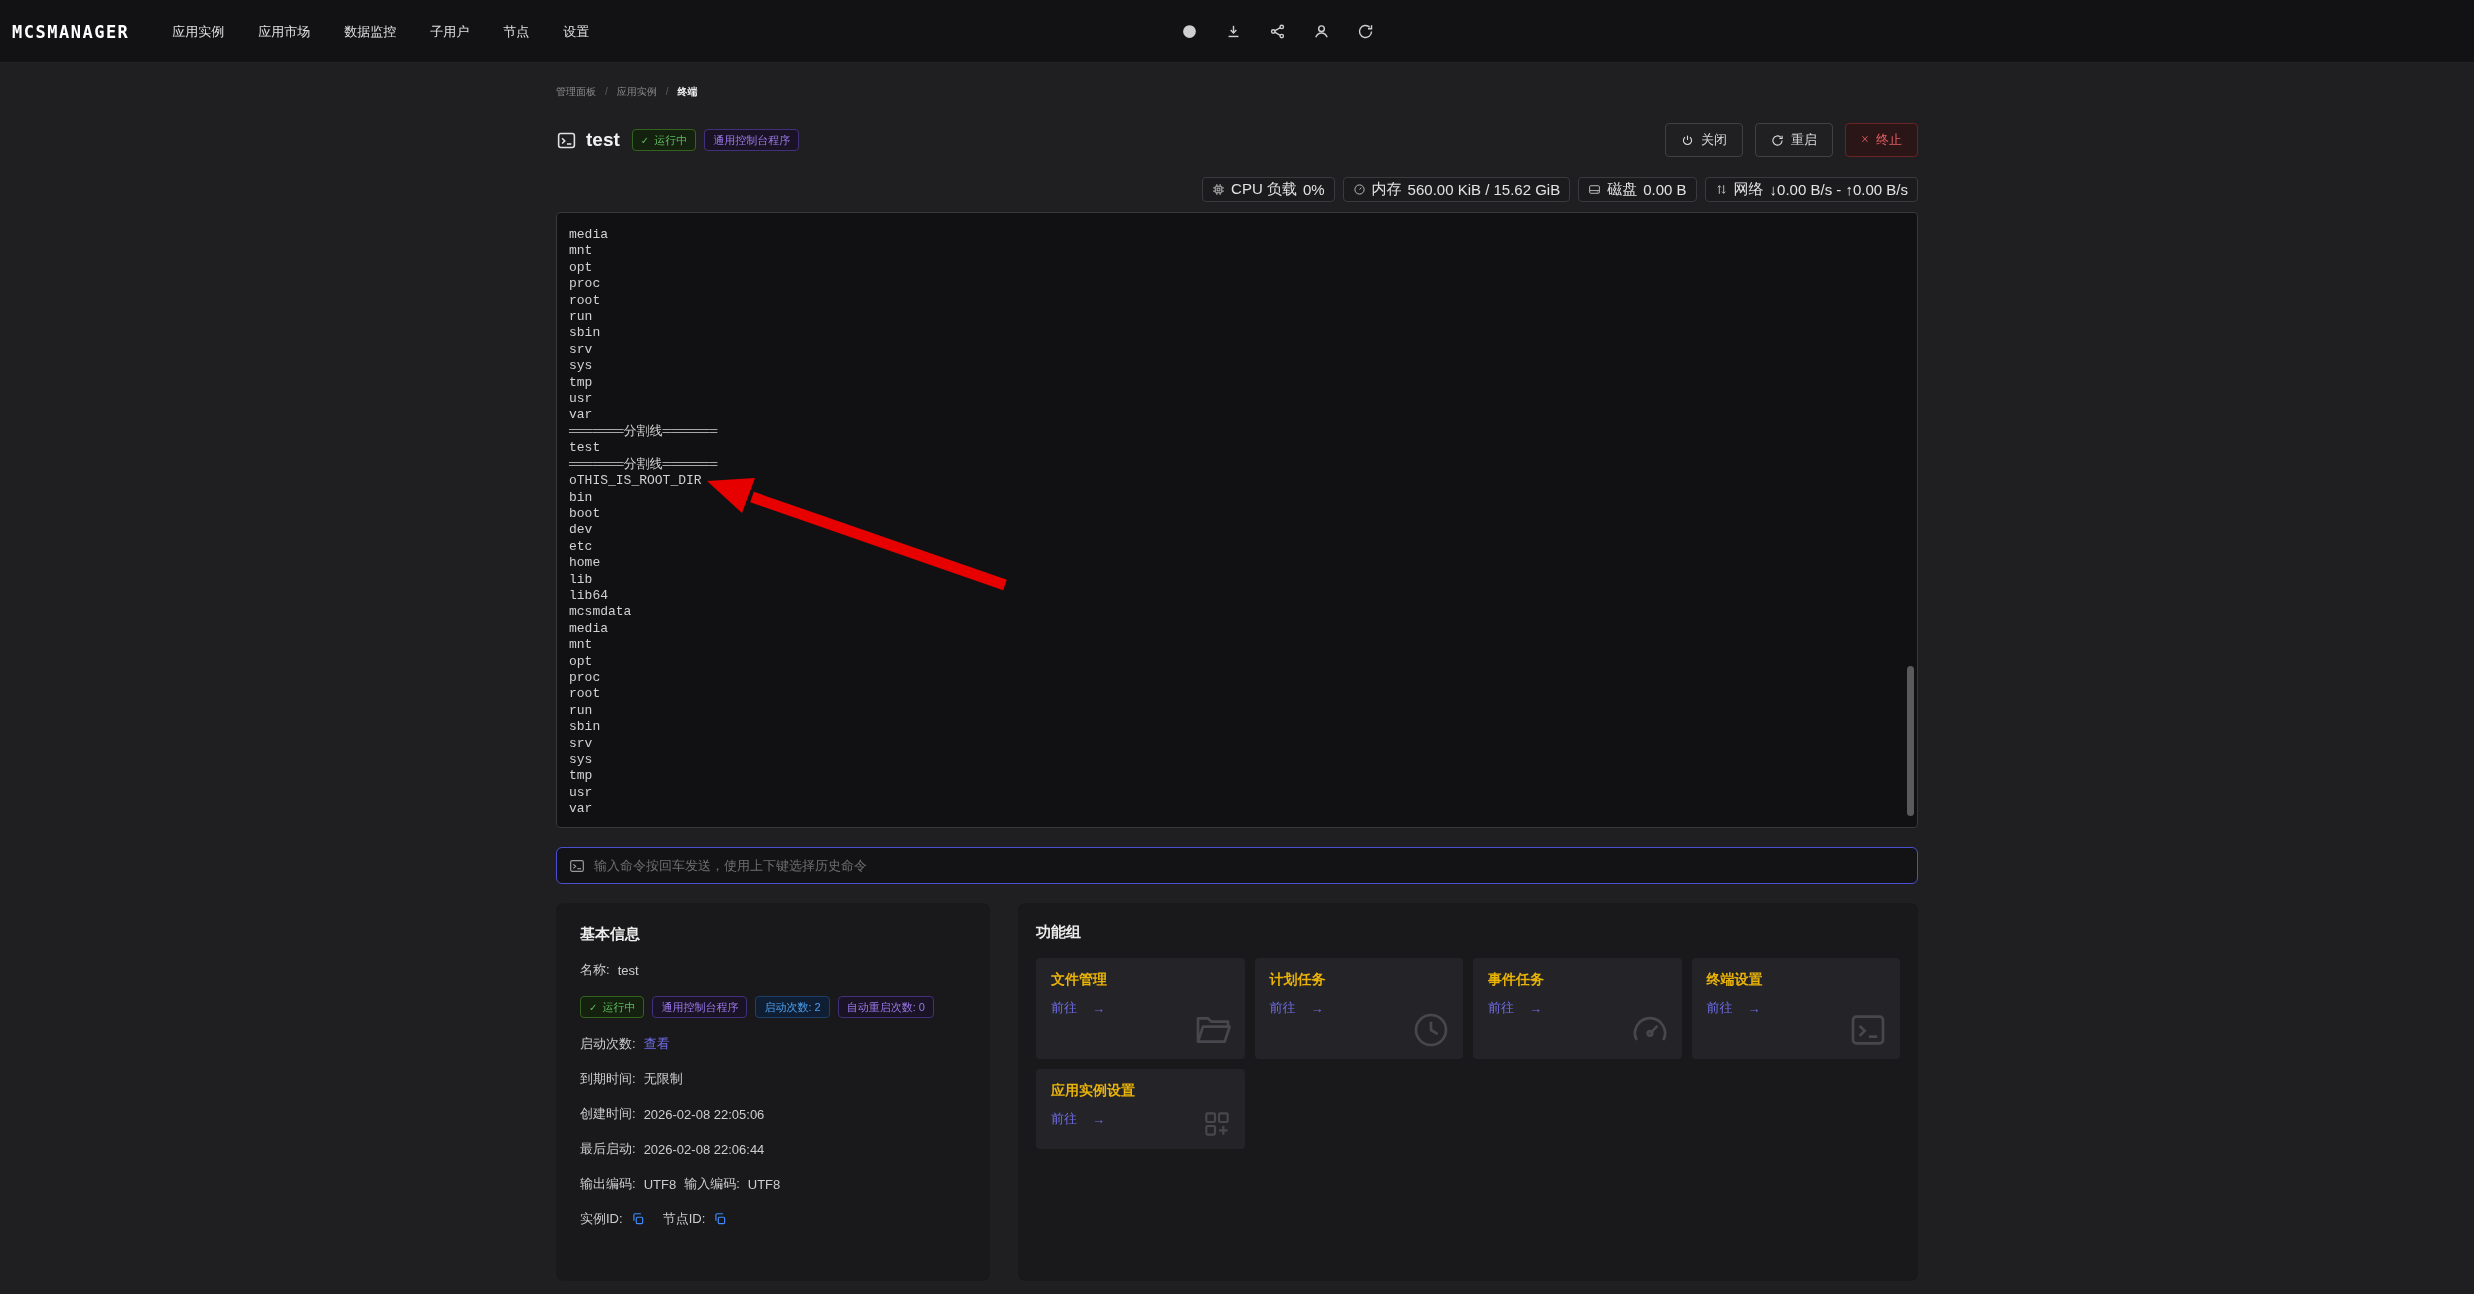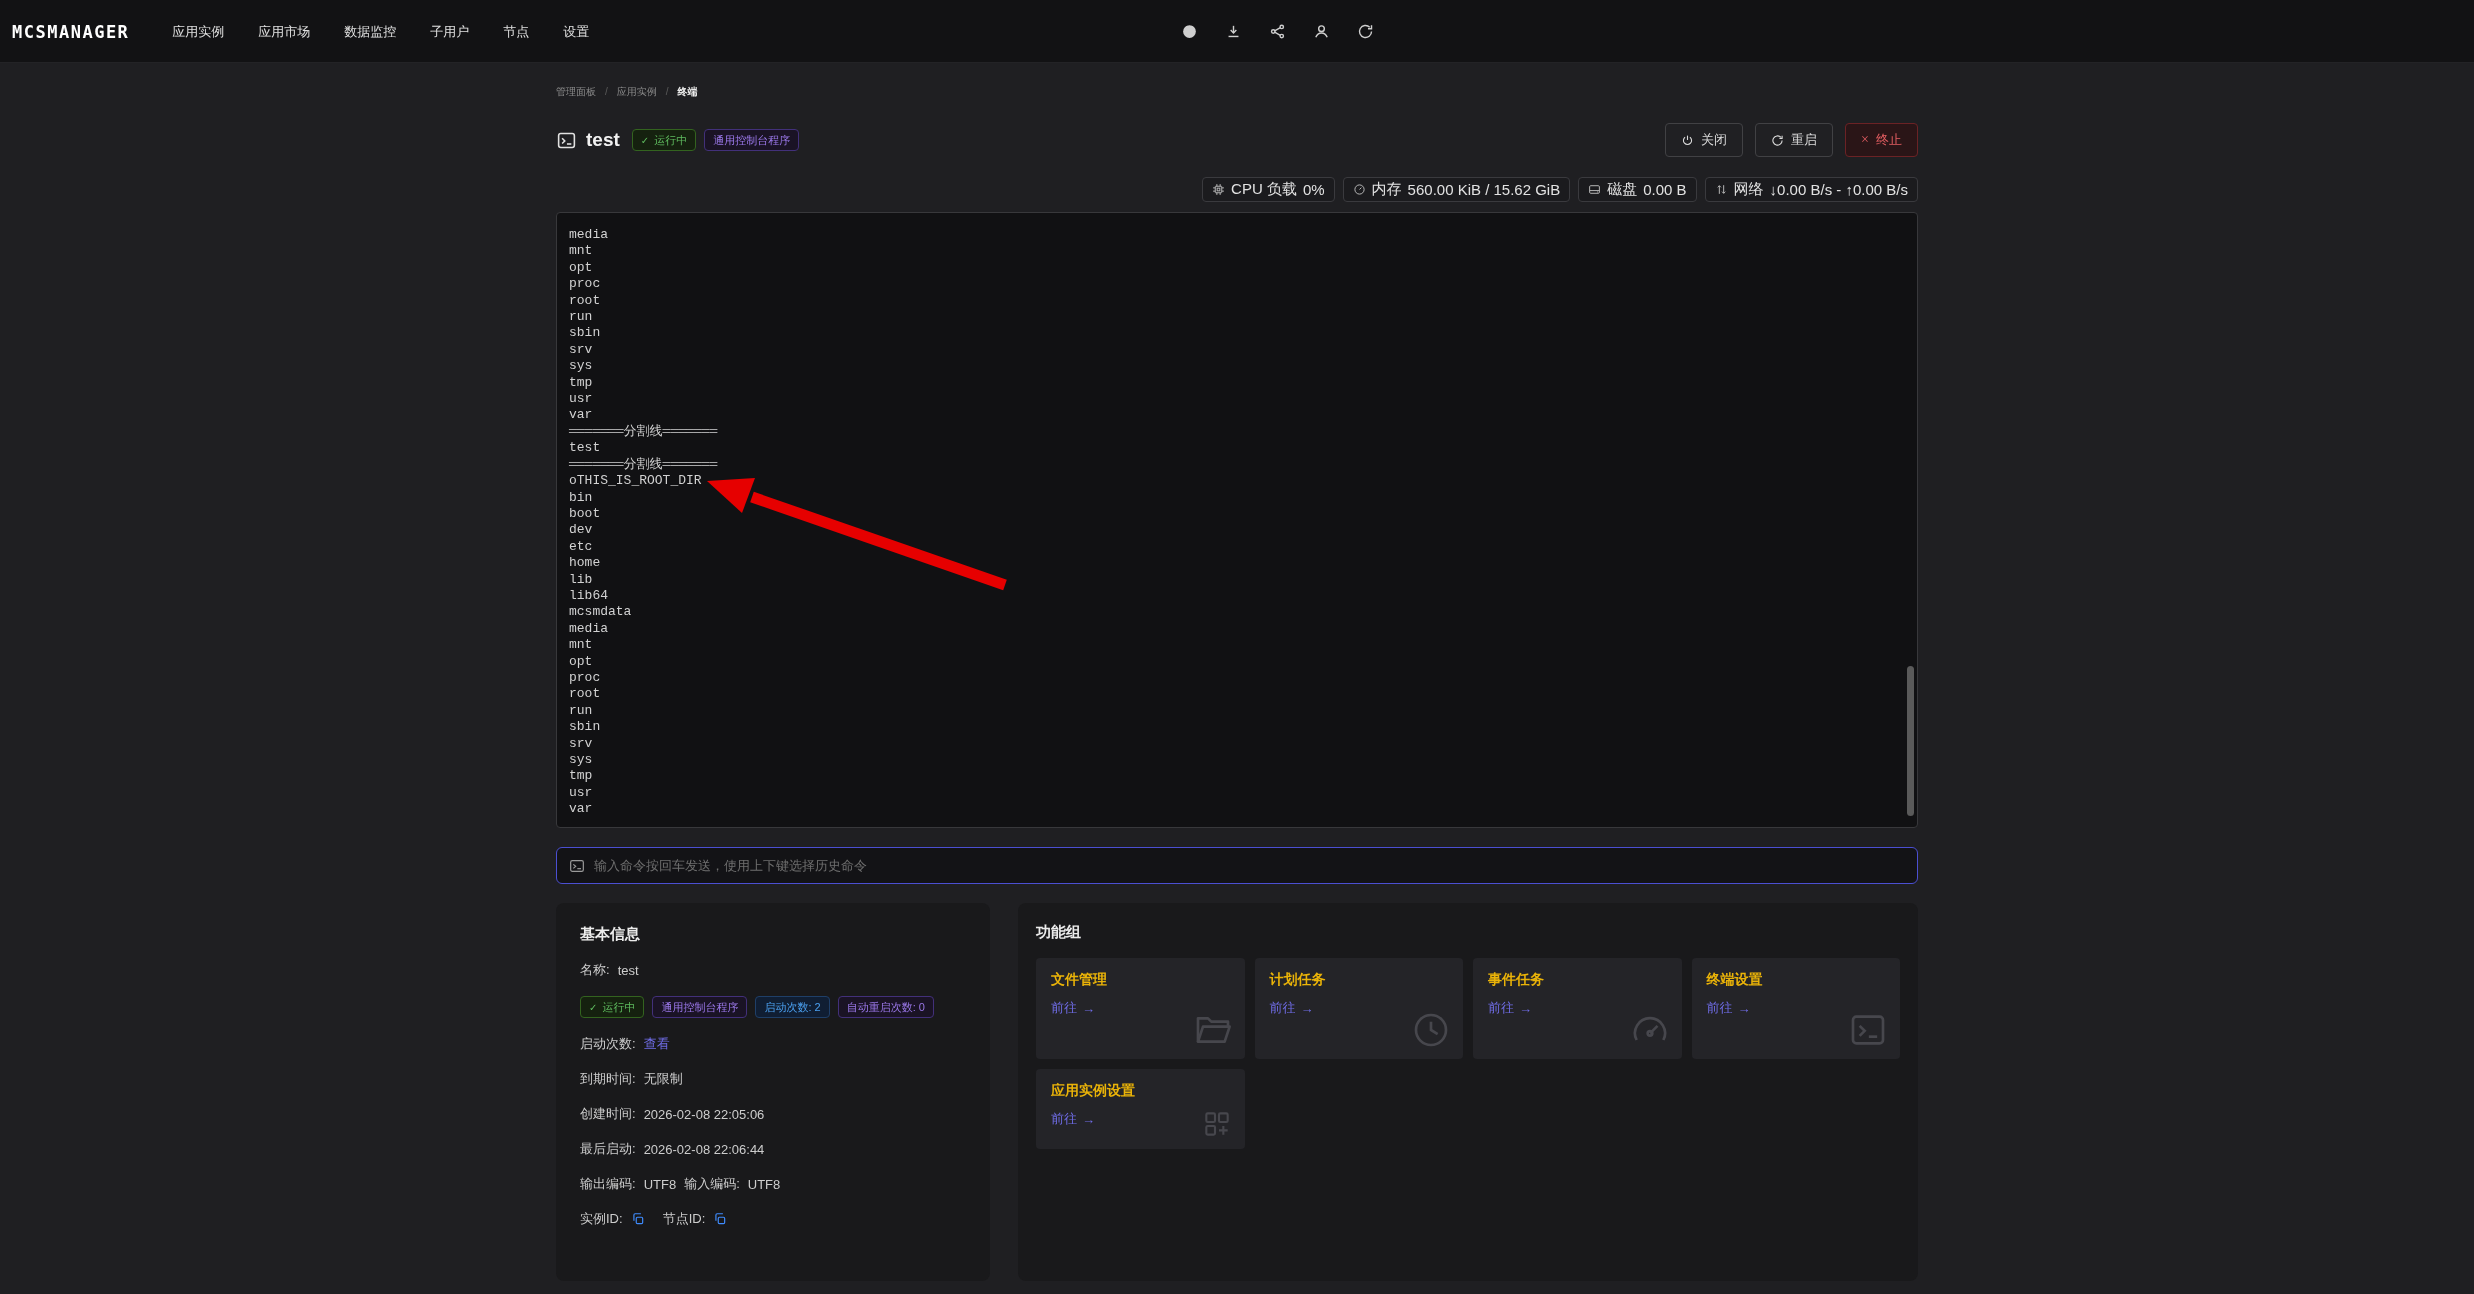--- a/index.html
+++ b/index.html
@@ -76,21 +76,21 @@
   .info-row { margin-top:17px; display:flex; align-items:center; gap:8px; font-size:13px; color:#cdcdcd; flex-wrap:wrap; }
   .info-row .badge { margin-right:0; }
   .link { color:#6f6ce6; cursor:pointer; }
   .copy-btn { display:inline-flex; cursor:pointer; color:#3f8cff; margin-right:10px; }
   .copy-btn svg { width:14px; height:14px; }
 
   .tiles { margin-top:16px; display:grid; grid-template-columns:repeat(4,1fr); gap:10px; }
   .tile { background:#242428; border-radius:4px; padding:13px 15px; position:relative; height:101px; }
   .tile-short { height:80px; }
   .tile-title { font-size:14px; font-weight:bold; color:#eab308; }
-  .tile-link { margin-top:10px; font-size:13px; color:#6f6ce6; display:inline-flex; align-items:center; gap:5px; cursor:pointer; }
+  .tile-link { margin-top:10px; font-size:13px; color:#6f6ce6; display:inline-flex; align-items:center; gap:15px; cursor:pointer; }
   .tile-icon { position:absolute; right:12px; bottom:9px; color:#47474d; display:inline-flex; }
   .tile-icon svg { width:40px; height:40px; }
   .tile-short .tile-icon svg { width:32px; height:32px; }
 
   
   .annot { position:absolute; left:0; top:0; pointer-events:none; z-index:50; }
 </style>
 </head>
 <body>
 

